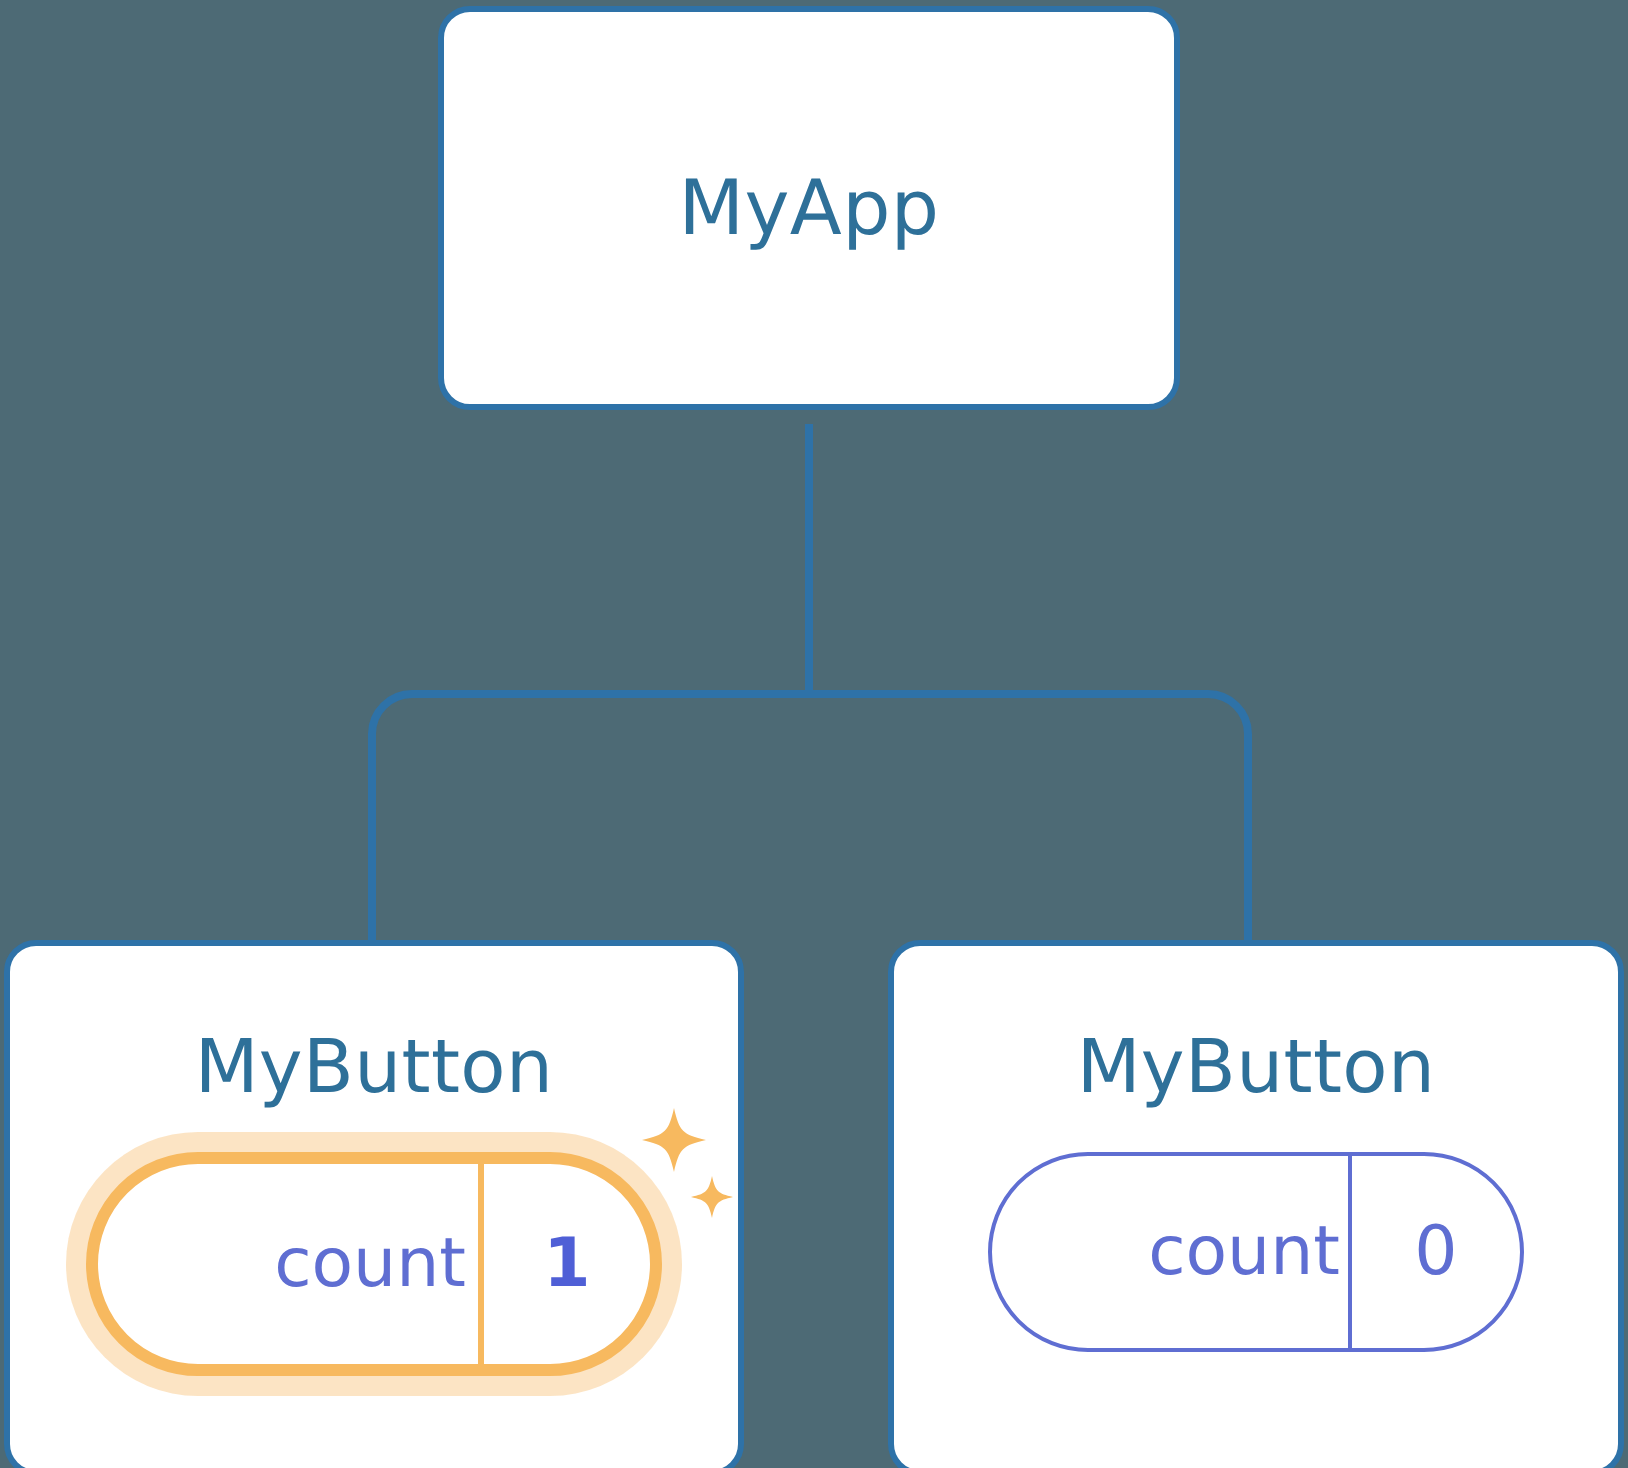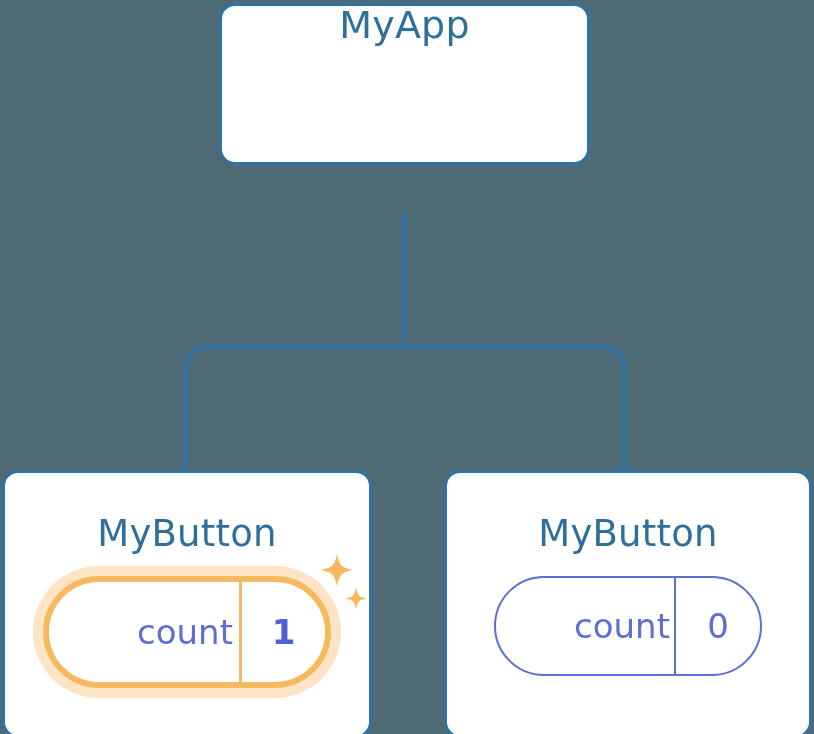--- a/index.html
+++ b/index.html
@@ -39,21 +39,22 @@
     border-radius: 16px;
     box-sizing: border-box;
     display: flex;
     flex-direction: column;
     align-items: center;
   }
   .node-card.root {
     left: 219px;
     top: 3px;
     width: 371px;
-    height: 162px;
+    height: 202px;
+    justify-content: center;
   }
   .node-card.leaf-left {
     left: 2px;
     top: 470px;
     width: 370px;
     height: 268px;
     padding-top: 42px;
   }
   .node-card.leaf-right {
     left: 444px;

